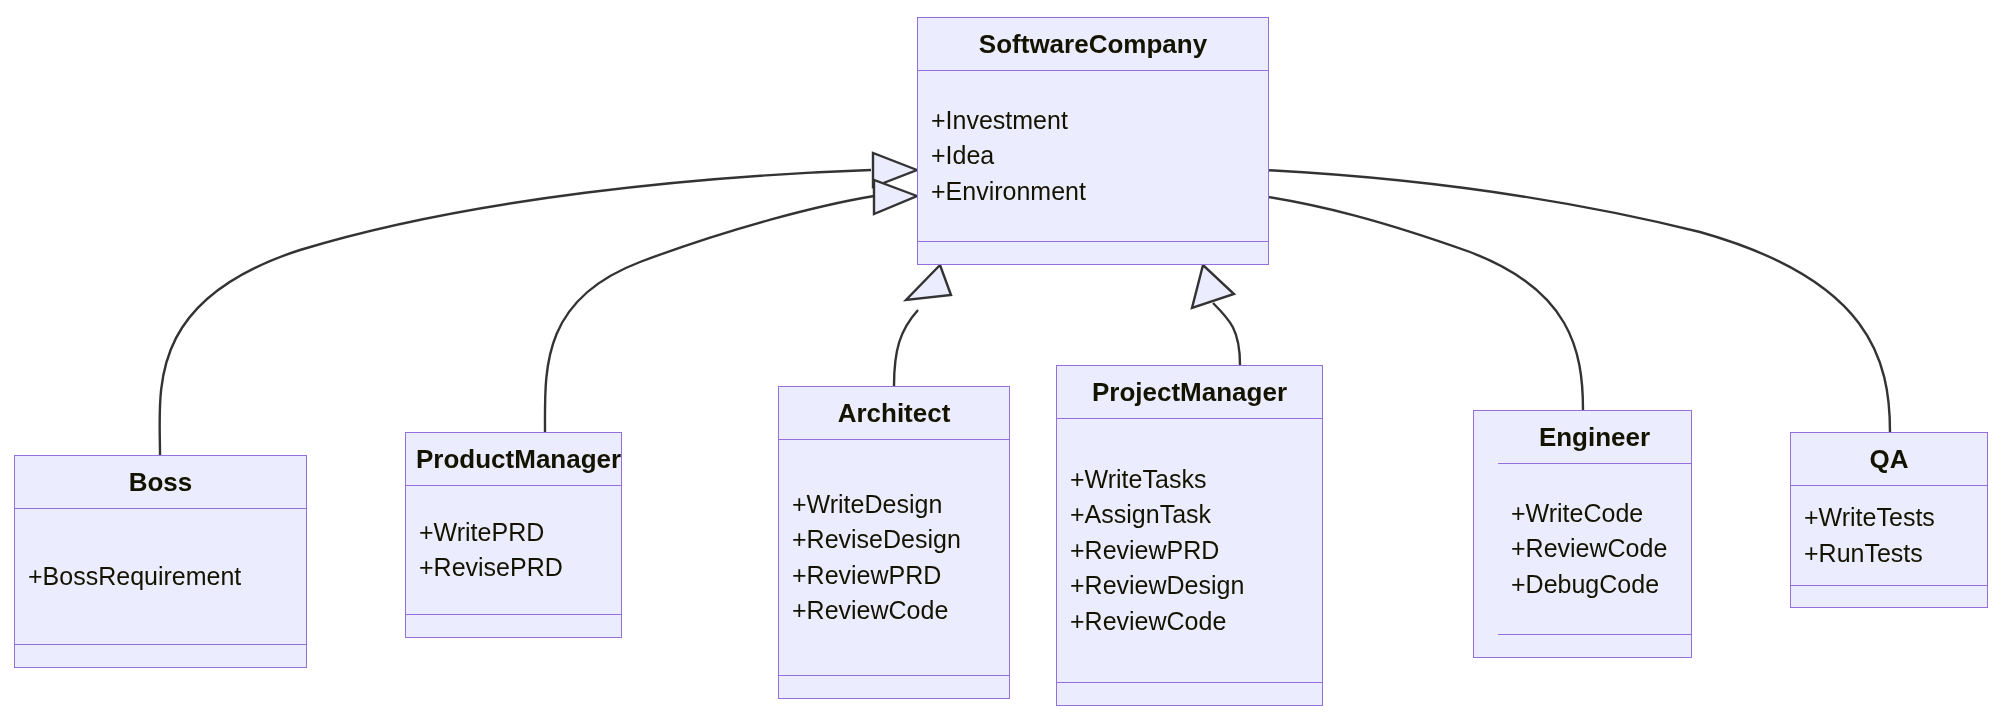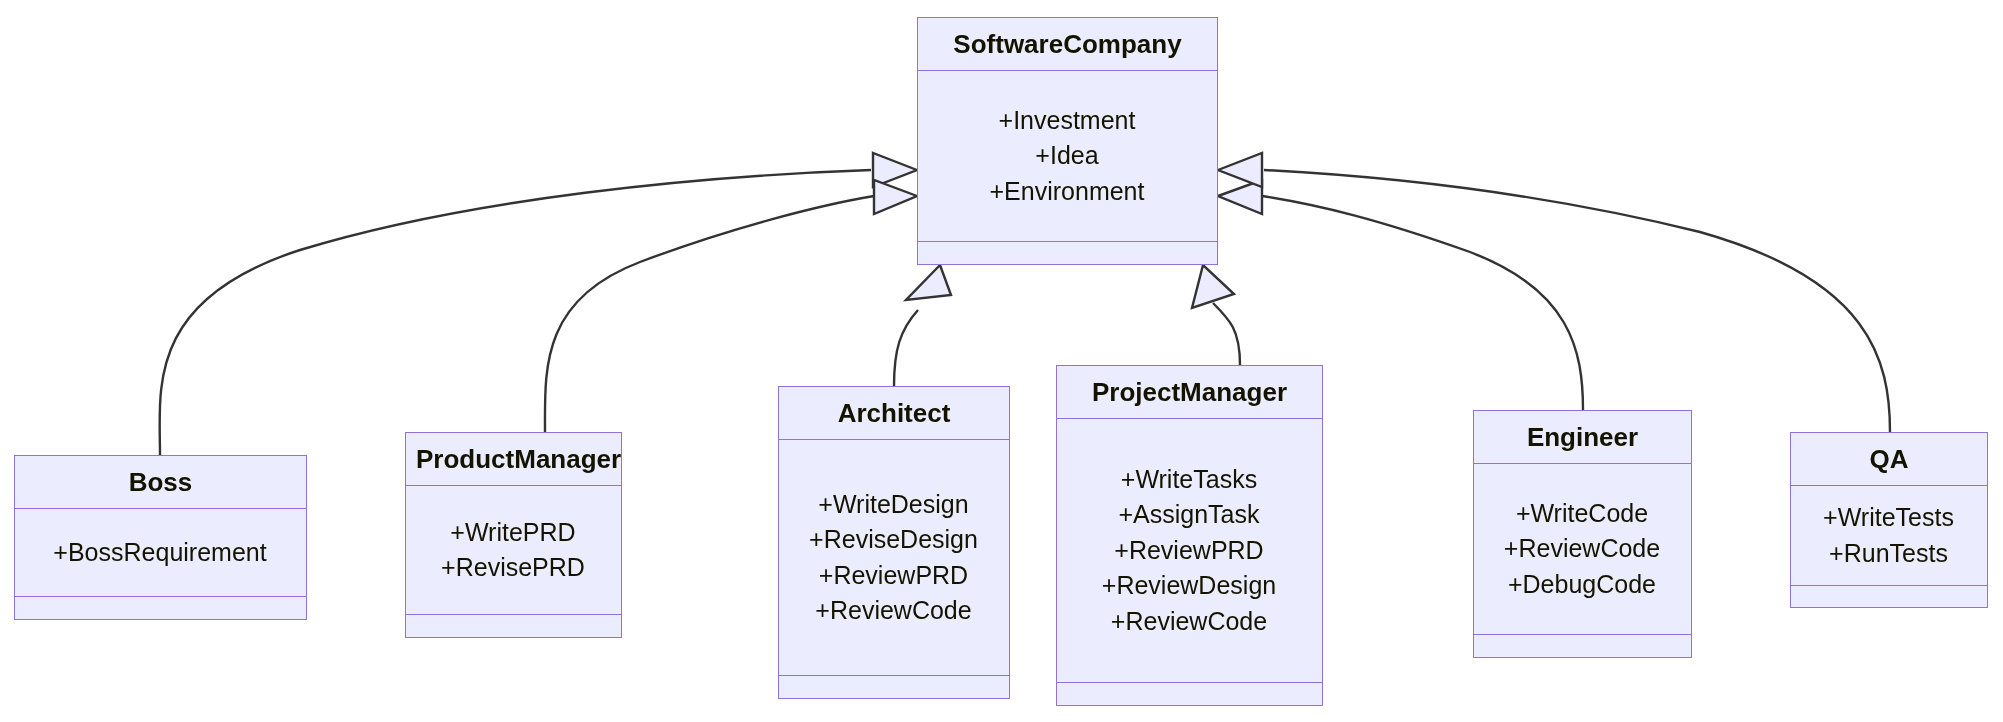--- a/index.html
+++ b/index.html
@@ -53,21 +53,20 @@
     display: flex;
     flex-direction: column;
     justify-content: center;
     flex: 1 1 auto;
   }
   .attr-row {
     font-size: 25px;
     color: #131300;
     line-height: 1.42;
     white-space: nowrap;
-    text-align: center;
   }
   .class-methods {
     box-sizing: border-box;
     height: 22px;
     flex: 0 0 22px;
   }
 </style>
 </head>
 <body>
 
@@ -99,31 +98,31 @@
       <path d="M 1583 410 C 1583 350 1570 290 1470 252 C 1380 220 1320 205 1262 196" fill="none" stroke="#333333" stroke-width="2.4"></path>
       <polygon points="1218,196 1262,180 1262,214" fill="#ececff" stroke="#333333" stroke-width="2.4"></polygon>
     </g>
 
     <g>
       <path d="M 1890 432 C 1890 360 1870 280 1700 232 C 1530 190 1380 176 1264 170" fill="none" stroke="#333333" stroke-width="2.4"></path>
       <polygon points="1218,170 1262,153 1262,187" fill="#ececff" stroke="#333333" stroke-width="2.4"></polygon>
     </g>
   </svg>
 
-  <div class="uml-class" style="left:917px; top:17px; width:301px; height:248px;">
+  <div class="uml-class" style="left:917px; top:17px; width:352px; height:248px;">
     <div class="class-title">SoftwareCompany</div>
     <div class="class-attrs">
       <div class="attr-row">+Investment</div>
       <div class="attr-row">+Idea</div>
       <div class="attr-row">+Environment</div>
     </div>
     <div class="class-methods"></div>
   </div>
 
-  <div class="uml-class" style="left:14px; top:455px; width:293px; height:165px;">
+  <div class="uml-class" style="left:14px; top:455px; width:293px; height:213px;">
     <div class="class-title">Boss</div>
     <div class="class-attrs">
       <div class="attr-row">+BossRequirement</div>
     </div>
     <div class="class-methods"></div>
   </div>
 
   <div class="uml-class" style="left:405px; top:432px; width:217px; height:206px;">
     <div class="class-title">ProductManager</div>
     <div class="class-attrs">
@@ -149,21 +148,21 @@
     <div class="class-attrs">
       <div class="attr-row">+WriteTasks</div>
       <div class="attr-row">+AssignTask</div>
       <div class="attr-row">+ReviewPRD</div>
       <div class="attr-row">+ReviewDesign</div>
       <div class="attr-row">+ReviewCode</div>
     </div>
     <div class="class-methods"></div>
   </div>
 
-  <div class="uml-class" style="left:1473px; top:410px; width:219px; height:248px;">
+  <div class="uml-class" style="left:1473px; top:410px; width:219px; height:248px;padding-left:24px;">
     <div class="class-title">Engineer</div>
     <div class="class-attrs">
       <div class="attr-row">+WriteCode</div>
       <div class="attr-row">+ReviewCode</div>
       <div class="attr-row">+DebugCode</div>
     </div>
     <div class="class-methods"></div>
   </div>
 
   <div class="uml-class" style="left:1790px; top:432px; width:198px; height:176px;">

